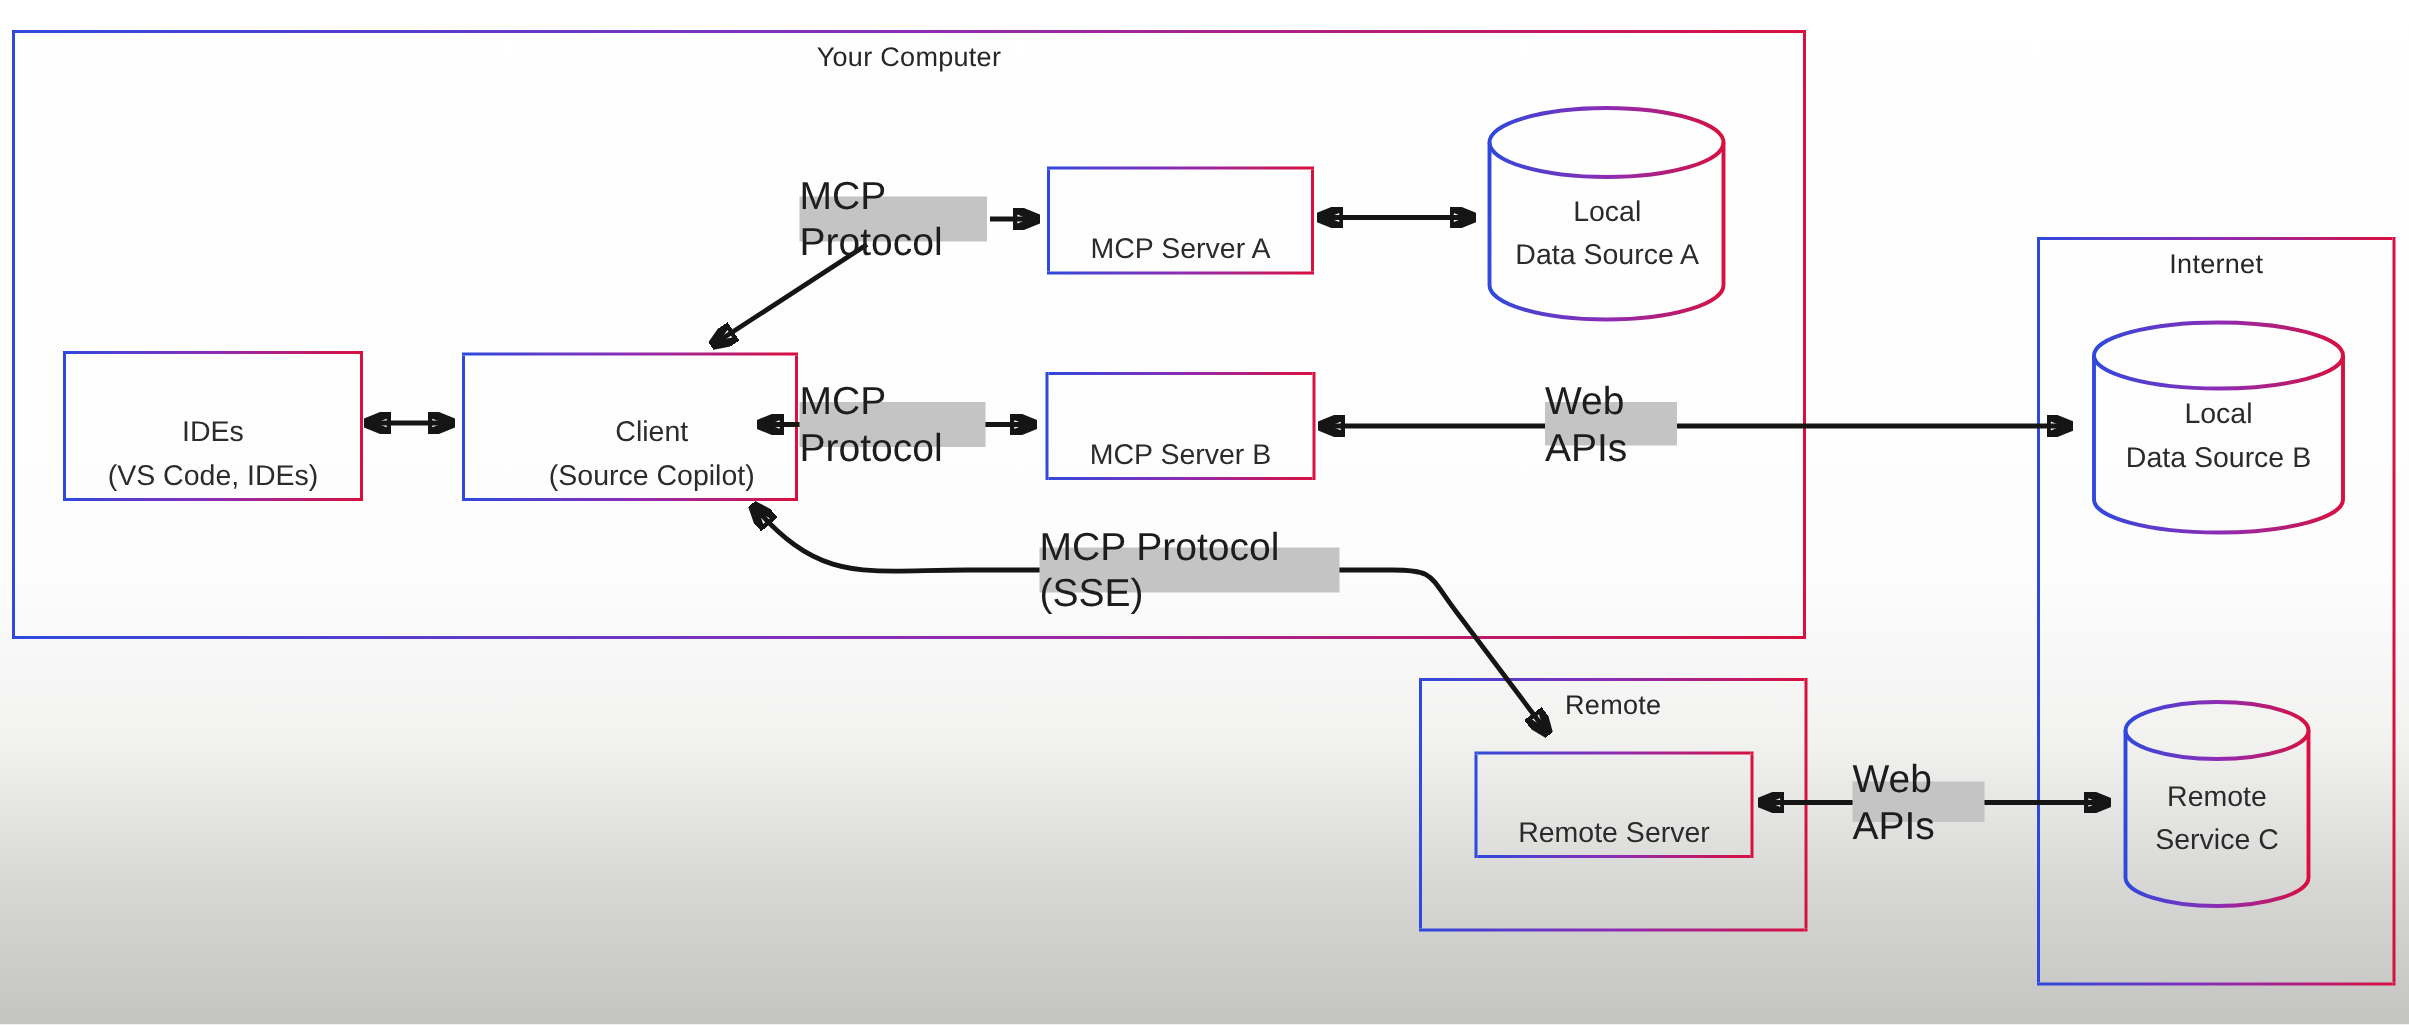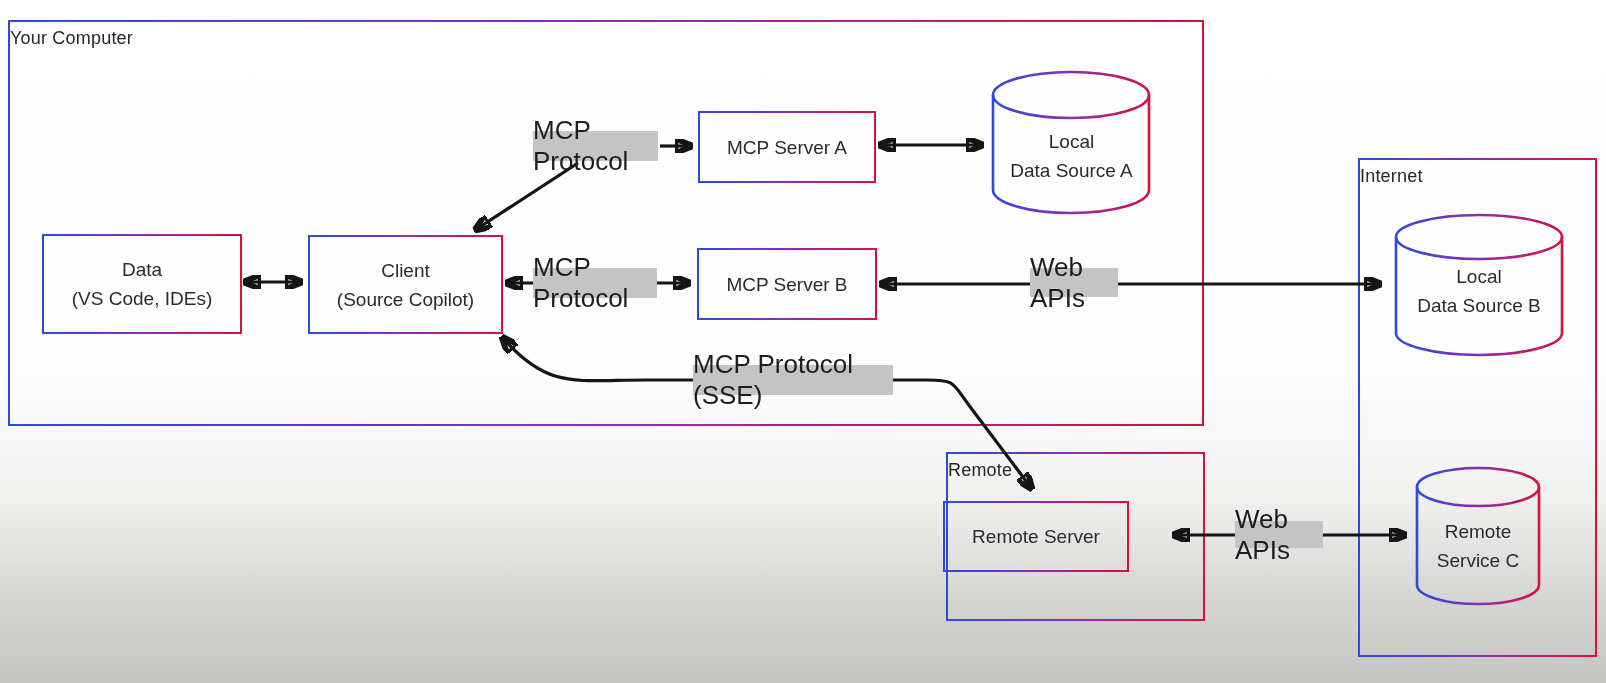--- a/index.html
+++ b/index.html
@@ -6,27 +6,27 @@
   body{font-family:"Liberation Sans","DejaVu Sans",sans-serif;}
   #canvas{
     position:relative;width:1606px;height:683px;overflow:hidden;
     background:linear-gradient(180deg,#ffffff 0%,#fdfdfd 55%,#f2f2f1 72%,#d6d6d4 87%,#c4c4c2 100%);
   }
   .container{
     position:absolute;border:2.5px solid;z-index:1;
     border-image:linear-gradient(90deg,#2f49dd 0%,#8d2cb5 50%,#d8103f 100%) 1;
   }
   .container-label{
-    position:absolute;left:0;right:0;top:6px;text-align:left;
+    position:absolute;left:0;right:0;top:6px;text-align:center;
     font-size:18px;color:#262626;letter-spacing:0.2px;
   }
   .node{
     position:absolute;border:2.5px solid;z-index:1;
     border-image:linear-gradient(90deg,#2f49dd 0%,#8d2cb5 50%,#d8103f 100%) 1;
-    display:flex;flex-direction:column;align-items:center;justify-content:center;
+    display:flex;flex-direction:column;align-items:center;justify-content:flex-end;
     font-size:19px;color:#2b2b2b;line-height:29px;text-align:center;
   }
   .cyl{position:absolute;z-index:1;}
   .cyl-label{
     position:absolute;z-index:2;text-align:center;font-size:19px;
     color:#2b2b2b;line-height:29px;
   }
   #arrows{position:absolute;left:0;top:0;z-index:2;}
   #arrows path{stroke:#151515;stroke-width:3.2;fill:none;}
   .edge-label{
@@ -55,38 +55,38 @@
 
   <div class="container" style="left:1358px;top:158px;width:235px;height:495px;">
     <div class="container-label">Internet</div>
   </div>
 
   <div class="container" style="left:946px;top:452px;width:255px;height:165px;">
     <div class="container-label">Remote</div>
   </div>
 
   <div class="node" style="left:42px;top:234px;width:196px;height:96px;">
-    <span>Data</span>
+    <span>IDEs</span>
     <span>(VS Code, IDEs)</span>
   </div>
 
-  <div class="node" style="left:308px;top:235px;width:191px;height:95px;">
+  <div class="node" style="left:308px;top:235px;width:191px;height:95px;padding-left:29px;">
     <span>Client</span>
     <span>(Source Copilot)</span>
   </div>
 
   <div class="node" style="left:698px;top:111px;width:174px;height:68px;">
     <span>MCP Server A</span>
   </div>
 
   <div class="node" style="left:697px;top:248px;width:176px;height:68px;">
     <span>MCP Server B</span>
   </div>
 
-  <div class="node" style="left:943px;top:501px;width:182px;height:67px;">
+  <div class="node" style="left:983px;top:501px;width:182px;height:67px;">
     <span>Remote Server</span>
   </div>
 
   <svg class="cyl" style="left:990px;top:69px;" width="163" height="146" viewBox="0 0 163 146">
     <path d="M 3 26 L 3 121 A 78 23 0 0 0 159 121 L 159 26" stroke="url(#cyl-grad)" stroke-width="2.6" fill="none"></path>
     <ellipse cx="81" cy="26" rx="78" ry="23" stroke="url(#cyl-grad)" stroke-width="2.6" fill="none"></ellipse>
   </svg>
   <div class="cyl-label" style="left:990px;top:127px;width:163px;">
     <div>Local</div>
     <div>Data Source A</div>

